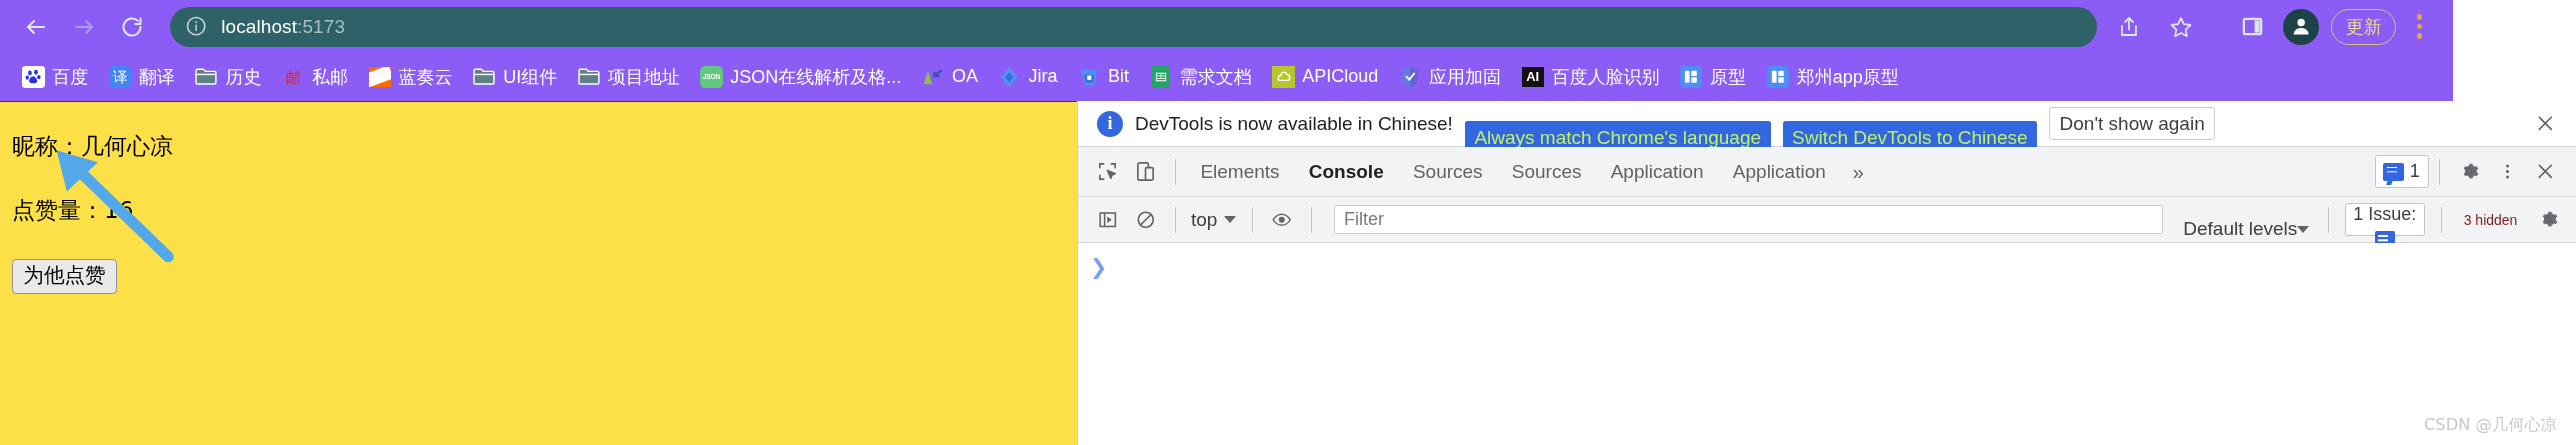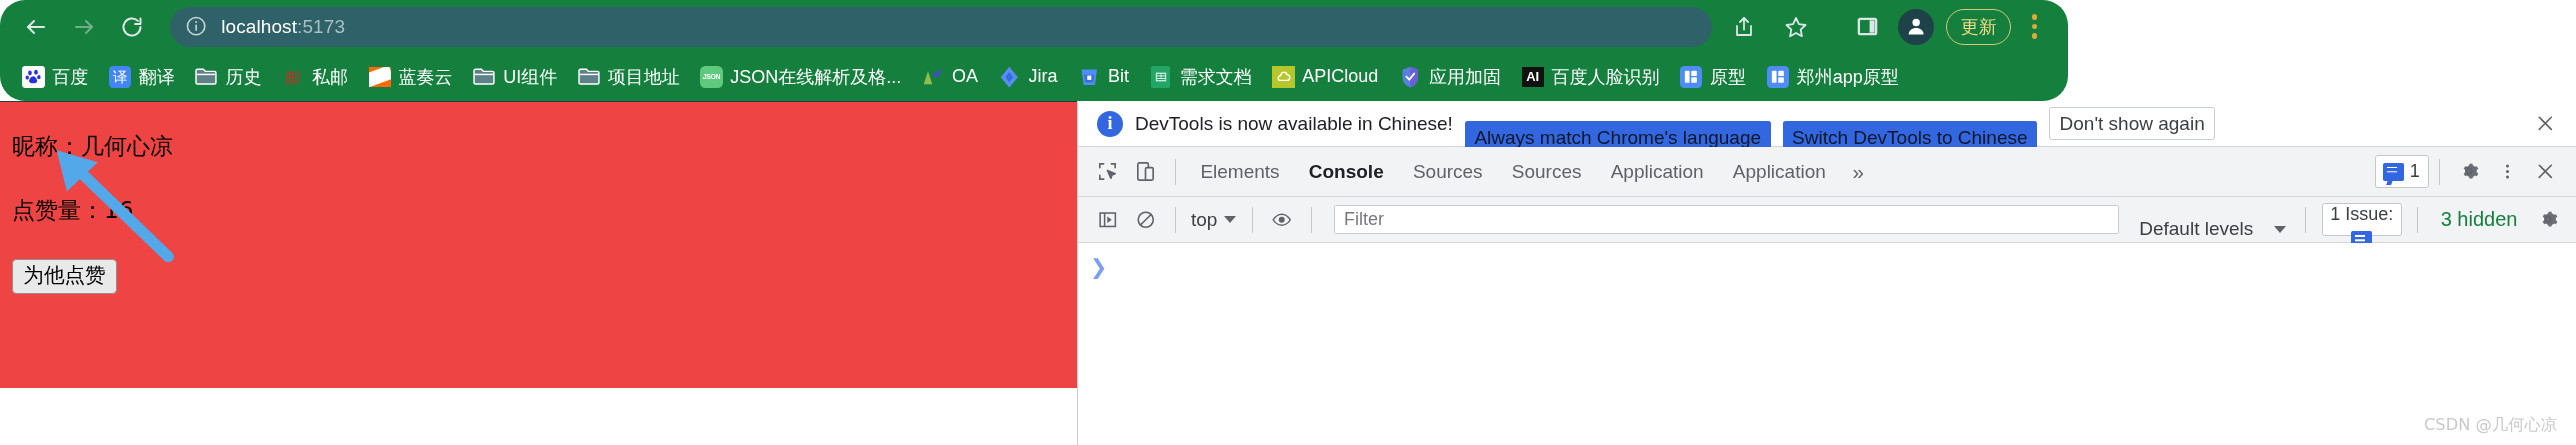--- a/index.html
+++ b/index.html
@@ -5,24 +5,23 @@
   * { box-sizing: border-box; margin: 0; padding: 0; }
   html, body {
     width: 2576px; height: 445px;
     font-family: "Liberation Sans", "DejaVu Sans", sans-serif;
     overflow: hidden;
     background: #ffffff;
   }
 
   
   #browser-chrome {
-    width: 2068px;
-    background: #15803d;
+    width: 2453px;
+    background: #8b5cf6;
     position: relative;
-    border-radius: 25px;
   }
   #toolbar-row {
     height: 53px;
     display: flex;
     align-items: center;
     padding: 0 19px 0 12px;
     gap: 0;
   }
   .nav-btn {
     width: 48px; height: 48px;
@@ -123,22 +122,22 @@
   #content-area {
     position: absolute;
     top: 101px; left: 0;
     width: 2576px;
     height: 344px;
     display: flex;
     background: #ffffff;
   }
   #page-viewport {
     width: 1077px;
-    height: 287px;
-    background: #ef4444;
+    height: 344px;
+    background: #fde047;
     position: relative;
     padding: 29px 0 4px 12px;
     border-top: 1.7px solid #1c4147;
   }
   .page-line {
     font-size: 23px;
     color: #000000;
     margin-bottom: 33px;
     font-family: "DejaVu Sans", "Liberation Sans", sans-serif;
   }
@@ -189,21 +188,21 @@
   #infobar-text { font-size: 19px; color: #202124; white-space: nowrap; flex: none; }
   .infobar-btn {
     height: 33px;
     display: flex; align-items: center;
     padding: 0 9.5px;
     font-size: 19px;
     white-space: nowrap;
     border-radius: 2.6px;
     flex: none;
   }
-  .infobar-btn.primary { background: #3367e0; color: #0f172a; margin-top: 28px; }
+  .infobar-btn.primary { background: #3367e0; color: #bef264; margin-top: 28px; }
   .infobar-btn.secondary { background: #ffffff; color: #3c4043; border: 0.9px solid #c9ccd0; }
   #infobar-close {
     margin-left: auto;
     width: 34px; height: 34px;
     display: flex; align-items: center; justify-content: center;
     font-size: 23px; color: #5f6368; flex: none;
   }
 
   #devtools-tabbar {
     height: 50px;
@@ -276,25 +275,25 @@
     border-radius: 1.7px;
     font-size: 18px;
     color: #5f6368;
     padding: 0 8.6px;
     margin: 0 12px;
     min-width: 0;
     line-height: 27.5px;
   }
   #filter-input::placeholder { color: #77797c; }
   #levels-select {
-    display: flex; align-items: center; gap: 21px;
+    display: flex; align-items: center; gap: 0;
     font-size: 19px; color: #3c4043;
     padding: 0 8.6px; flex: none; margin-top: 19px;
   }
-  #hidden-count { font-size: 20px; color: #15803d; padding: 0 12px; flex:none; white-space: nowrap;}
+  #hidden-count { font-size: 14px; color: #7f1d1d; padding: 0 12px; flex:none; white-space: nowrap;}
   .caret { width:0;height:0;border-left:6.9px solid transparent;border-right:6.9px solid transparent;border-top:7.7px solid #5f6368; display:block;}
 
   #console-body {
     flex: 1 1 auto;
     background: #ffffff;
     padding: 10.3px 0 0 0;
     position: relative;
     overflow: hidden;
   }
   #console-prompt {

